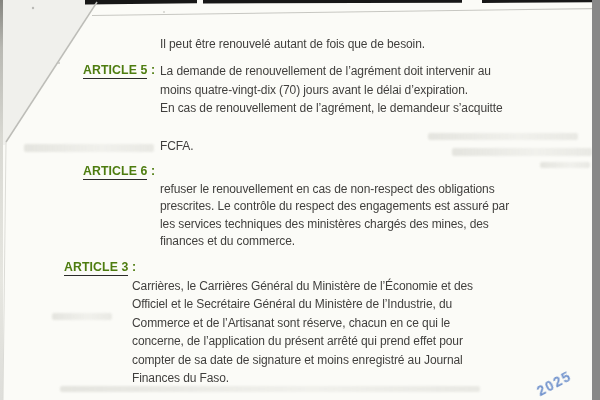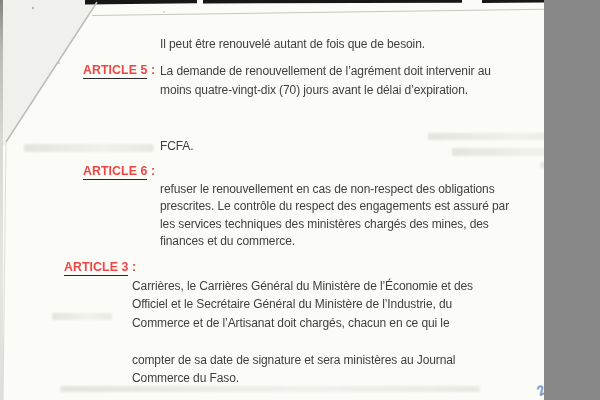--- a/index.html
+++ b/index.html
@@ -1,30 +1,30 @@
 <!DOCTYPE html>
 <html><head>
 <meta charset="utf-8">
 <style>
   html,body{margin:0;padding:0;background:#888;}
   .page{
-    position:relative;width:544px;height:400px;overflow:hidden;
+    position:relative;width:592px;height:400px;overflow:hidden;
     background:#fbfbf7;
     font-family:"Liberation Sans","DejaVu Sans",sans-serif;
     color:#3f3e3c;
   }
   .artifacts{position:absolute;inset:0;pointer-events:none;}
   .tline{
     position:absolute;white-space:nowrap;
     font-size:12px;line-height:14px;letter-spacing:-0.1px;
     color:#403f3d;
   }
   .label{
     position:absolute;white-space:nowrap;
-    font-size:12.3px;line-height:14px;font-weight:bold;color:#ef4444;
+    font-size:12.3px;line-height:14px;font-weight:bold;color:#4d7c0f;
     letter-spacing:0.1px;
   }
   .label .u{border-bottom:1.6px solid #2a2a2a;padding-bottom:1px;}
   .smudge{
     position:absolute;border-radius:2px;filter:blur(1.2px);opacity:.55;
     background:linear-gradient(90deg,rgba(148,148,138,.40),rgba(148,148,138,.18) 60%,rgba(148,148,138,.32));
   }
   .leftstrip{
     position:absolute;left:0;top:0;width:3px;height:400px;
     background:linear-gradient(#85857f 0%,#b9b9b3 12%,#d9d9d3 35%,#e6e6e0 70%,#dededa 100%);
@@ -69,30 +69,32 @@
   <div class="smudge" style="left:452px;top:148px;width:140px;height:8px"></div>
   <div class="smudge" style="left:540px;top:162px;width:50px;height:6px"></div>
   <div class="smudge" style="left:52px;top:313px;width:60px;height:7px"></div>
   <div class="smudge" style="left:60px;top:386px;width:420px;height:6px"></div>
 
   <div class="tline" style="left:160px;top:37px">Il peut être renouvelé autant de fois que de besoin.</div>
 
   <div class="label" style="left:83px;top:63px"><span class="u">ARTICLE 5</span><span> :</span></div>
   <div class="tline" style="left:160px;top:64px">La demande de renouvellement de l’agrément doit intervenir au</div>
   <div class="tline" style="left:160px;top:83px">moins quatre-vingt-dix (70) jours avant le délai d’expiration.</div>
+  <div class="tline" style="left:160px;top:101px">En cas de renouvellement de l’agrément, le demandeur s’acquitte</div>
   <div class="tline" style="left:160px;top:139px">FCFA.</div>
 
   <div class="label" style="left:83px;top:164px"><span class="u">ARTICLE 6</span><span> :</span></div>
   <div class="tline" style="left:160px;top:182px">refuser le renouvellement en cas de non-respect des obligations</div>
   <div class="tline" style="left:160px;top:199px">prescrites. Le contrôle du respect des engagements est assuré par</div>
   <div class="tline" style="left:160px;top:217px">les services techniques des ministères chargés des mines, des</div>
   <div class="tline" style="left:160px;top:234px">finances et du commerce.</div>
 
   <div class="label" style="left:64px;top:260px"><span class="u">ARTICLE 3</span><span> :</span></div>
   <div class="tline" style="left:132px;top:279px">Carrières, le Carrières Général du Ministère de l’Économie et des</div>
   <div class="tline" style="left:132px;top:297px">Officiel et le Secrétaire Général du Ministère de l’Industrie, du</div>
-  <div class="tline" style="left:132px;top:316px">Commerce et de l’Artisanat doit chargés, chacun en ce qui le</div>
-  <div class="tline" style="left:132px;top:353px">compter de sa date de signature et sera ministères au Journal</div>
-  <div class="tline" style="left:132px;top:371px">Commerce du Faso.</div>
+  <div class="tline" style="left:132px;top:316px">Commerce et de l’Artisanat sont réserve, chacun en ce qui le</div>
+  <div class="tline" style="left:132px;top:334px">concerne, de l’application du présent arrêté qui prend effet pour</div>
+  <div class="tline" style="left:132px;top:353px">compter de sa date de signature et moins enregistré au Journal</div>
+  <div class="tline" style="left:132px;top:371px">Finances du Faso.</div>
 
   <div class="stamp" style="color: rgb(91, 130, 198);">2025</div>
 
 </div>
 
 </body></html>

